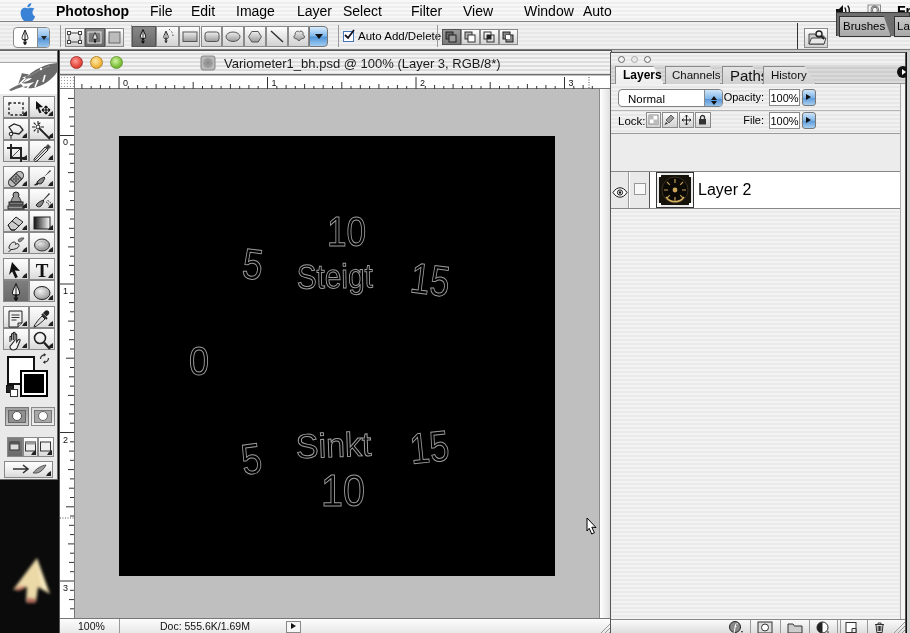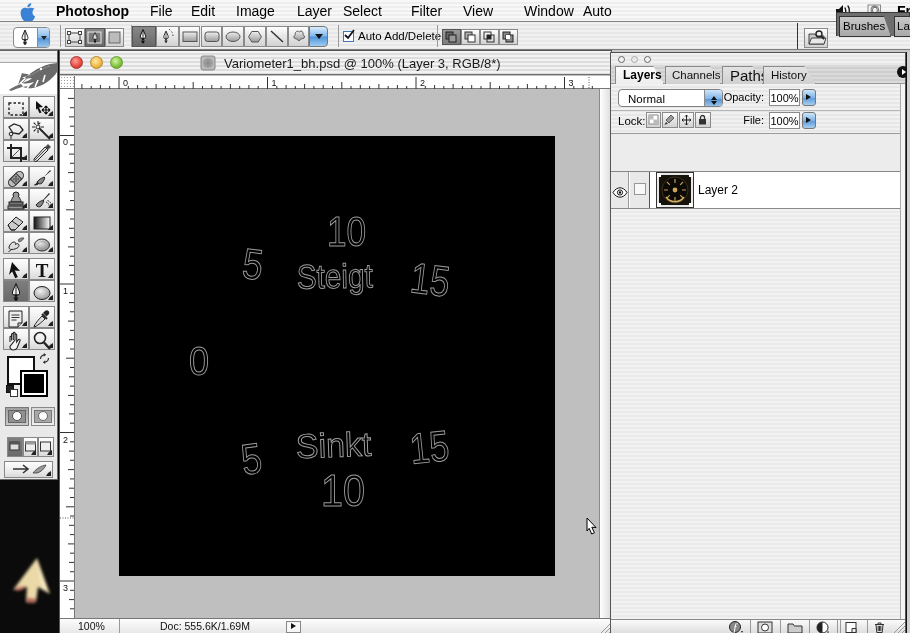--- a/index.html
+++ b/index.html
@@ -451,21 +451,21 @@
 <path d="M18 6v4M18 28v-4M7 17h4M29 17h-4M10 9l2.8 2.8M26 25l-2.8-2.8M26 9l-2.8 2.8M10 25l2.8-2.8"></path>
 </g>
 <path d="M9 24a11 11 0 0018 0" stroke="#d4af62" stroke-width="1.5" fill="none"></path>
 <circle cx="18" cy="17" r="2.4" fill="#caa55a"></circle>
 <rect x="0" y="0" width="4" height="4" fill="#fff"></rect>
             <rect x="32" y="0" width="4" height="4" fill="#fff"></rect>
 <rect x="0" y="30" width="4" height="4" fill="#fff"></rect>
             <rect x="32" y="30" width="4" height="4" fill="#fff"></rect>
 </svg>
 </div>
-<span class="abs" style="left:87px;top:0;font-size:12px;line-height:36px;color:#000;">Layer 2</span>
+<span class="abs" style="left:87px;top:0;font-size:16px;line-height:36px;color:#000;">Layer 2</span>
 </div>
 <div class="abs" style="left:0;top:155px;width:294px;height:1px;background:#888;"></div>
 <div class="abs" style="left:0;top:156px;width:294px;height:410px;background:repeating-linear-gradient(180deg,#f2f2f2 0 2px,#eaeaea 2px 4px);"></div>
 <div class="abs" style="left:289px;top:31px;width:5px;height:535px;background:#f5f5f5;border-left:1px solid #aaa;"></div>
       <div class="abs" style="left:0;top:566px;width:294px;height:15px;background:linear-gradient(180deg,#fafafa,#dcdcdc);border-top:1px solid #888;">
 <svg class="abs" style="left:117px;top:1px;" width="15" height="13" viewBox="0 0 15 13">
           <circle cx="7" cy="6" r="5.5" fill="#888" stroke="#222"></circle>
           <text x="7" y="10" font-size="11" font-style="italic" font-family="Liberation Serif" text-anchor="middle" fill="#fff">f</text>
           <path d="M13 10l2 0-1 2z" fill="#222"></path>
         </svg>

